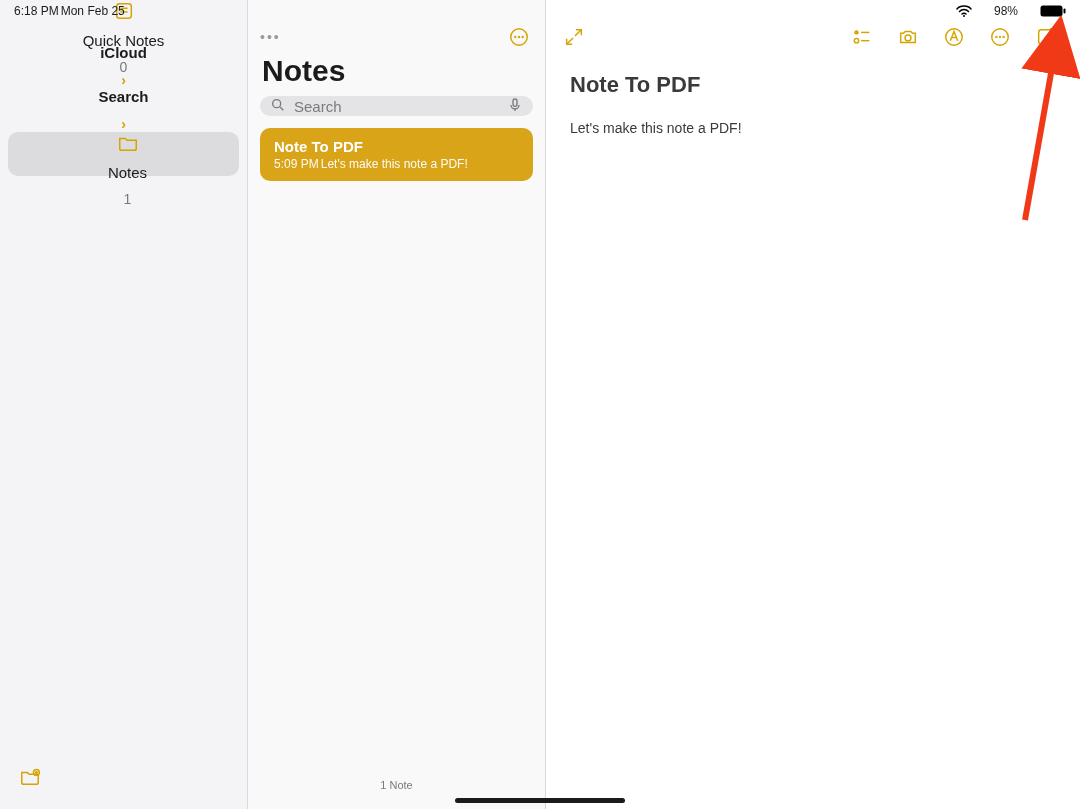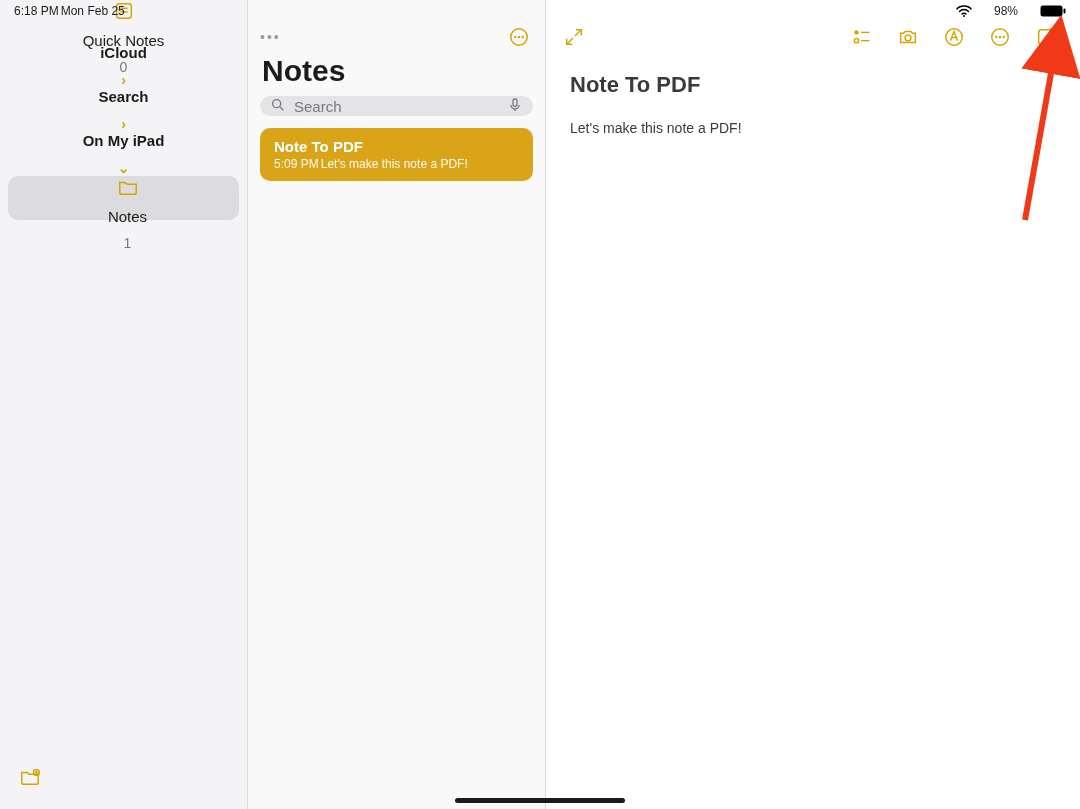--- a/index.html
+++ b/index.html
@@ -145,24 +145,20 @@
 
     <div class="folder-row folder-section">
       <span class="label">iCloud</span>
       <span class="chev accent">›</span>
     </div>
     <div class="folder-row folder-section">
       <span class="label">Search</span>
       <span class="chev accent">›</span>
     </div>
 
-    <div class="folder-row folder-section">
-      <span class="label">On My iPad</span>
-      <span class="chev accent">⌄</span>
-    </div>
     <div class="folder-row selected indent">
       <span class="ficon">
         <svg viewBox="0 0 24 24">
             <path d="M3 7 h6 l2 2 h10 v9 a2 2 0 0 1 -2 2 H5 a2 2 0 0 1 -2 -2 Z"></path>
           </svg>
       </span>
       <span class="label">Notes</span>
       <span class="count">1</span>
     </div>
 
@@ -211,20 +207,21 @@
       </div>
     </div>
 
     <div class="note-card">
       <div class="nt">Note To PDF</div>
       <div class="np">
         <span class="time">5:09 PM</span><span>Let's make this note a PDF!</span>
       </div>
     </div>
 
+    <div class="notes-footer">1 Note</div>
   </div>
 
   <div class="col col-editor">
     <div class="toolbar">
       <span class="icon-btn">
         <svg viewBox="0 0 24 24">
             <path d="M14 4 h6 v6"></path>
             <path d="M10 20 h-6 v-6"></path>
             <line x1="20" y1="4" x2="13" y2="11"></line>
             <line x1="4" y1="20" x2="11" y2="13"></line>

